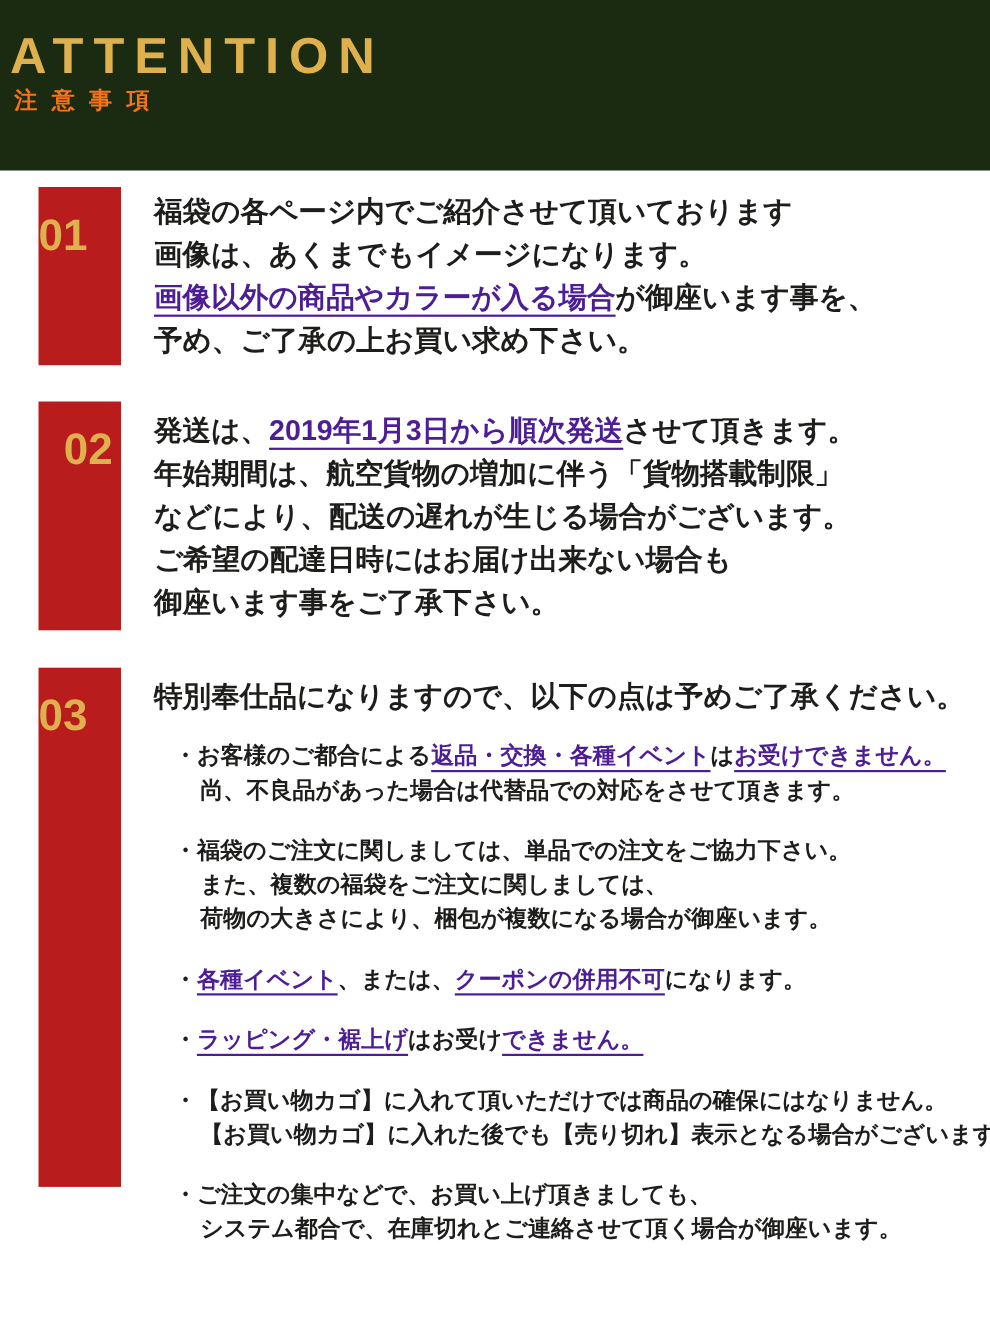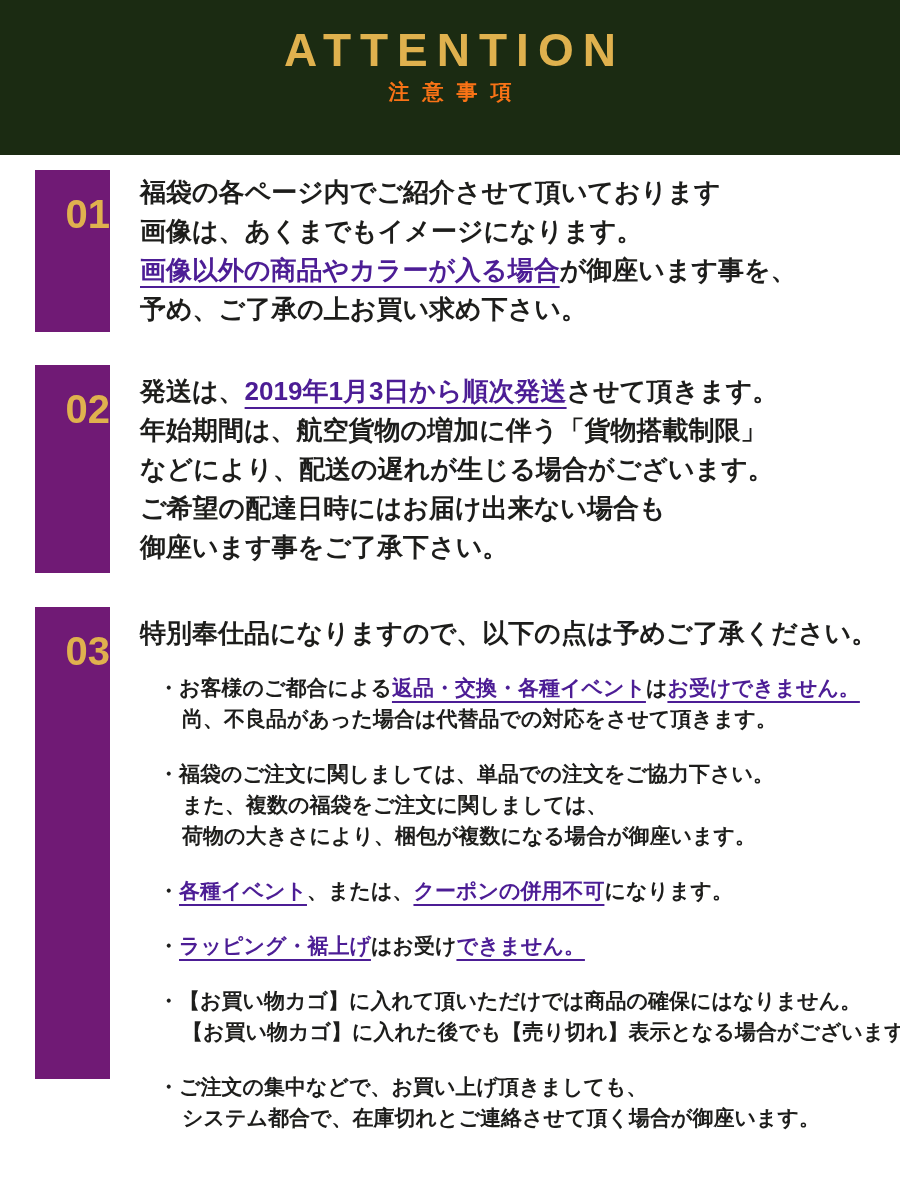--- a/index.html
+++ b/index.html
@@ -14,21 +14,21 @@
     position: relative;
     width: 900px; height: 1200px;
     background: #ffffff;
     overflow: hidden;
   }
 
   
   .hdr {
     height: 155px;
     background: #1b2b12;
-    text-align: center;
+    text-align: left;
     overflow: hidden;
   }
   .hdr-title {
     padding-top: 27px;
     padding-left: 9px; 
     font-size: 46px;
     line-height: 1;
     letter-spacing: 9px;
     color: #dfb14e;
   }
@@ -42,29 +42,29 @@
   }
 
   
   .sec { display: flex; margin-left: 35px; }
   .sec-01 { margin-top: 15px; }
   .sec-02 { margin-top: 33px; }
   .sec-03 { margin-top: 34px; }
 
   .numbox {
     flex: 0 0 75px;
-    background: #701a75;
+    background: #b91c1c;
     color: #dfb14e;
     font-size: 40px;
     line-height: 1;
-    text-align: right;
+    text-align: left;
     padding-top: 24px;
   }
   .sec-01 .numbox { height: 162px; }
-  .sec-02 .numbox { height: 208px; }
+  .sec-02 .numbox { height: 208px; padding-left: 23px; }
   .sec-03 .numbox { height: 472px; }
 
   .txt { margin-left: 30px; }
   .sec-01 .txt { padding-top: 3px; }
   .sec-02 .txt { padding-top: 7px; }
   .sec-03 .txt { padding-top: 7px; }
 
   .line {
     font-size: 26px;
     line-height: 39px;

